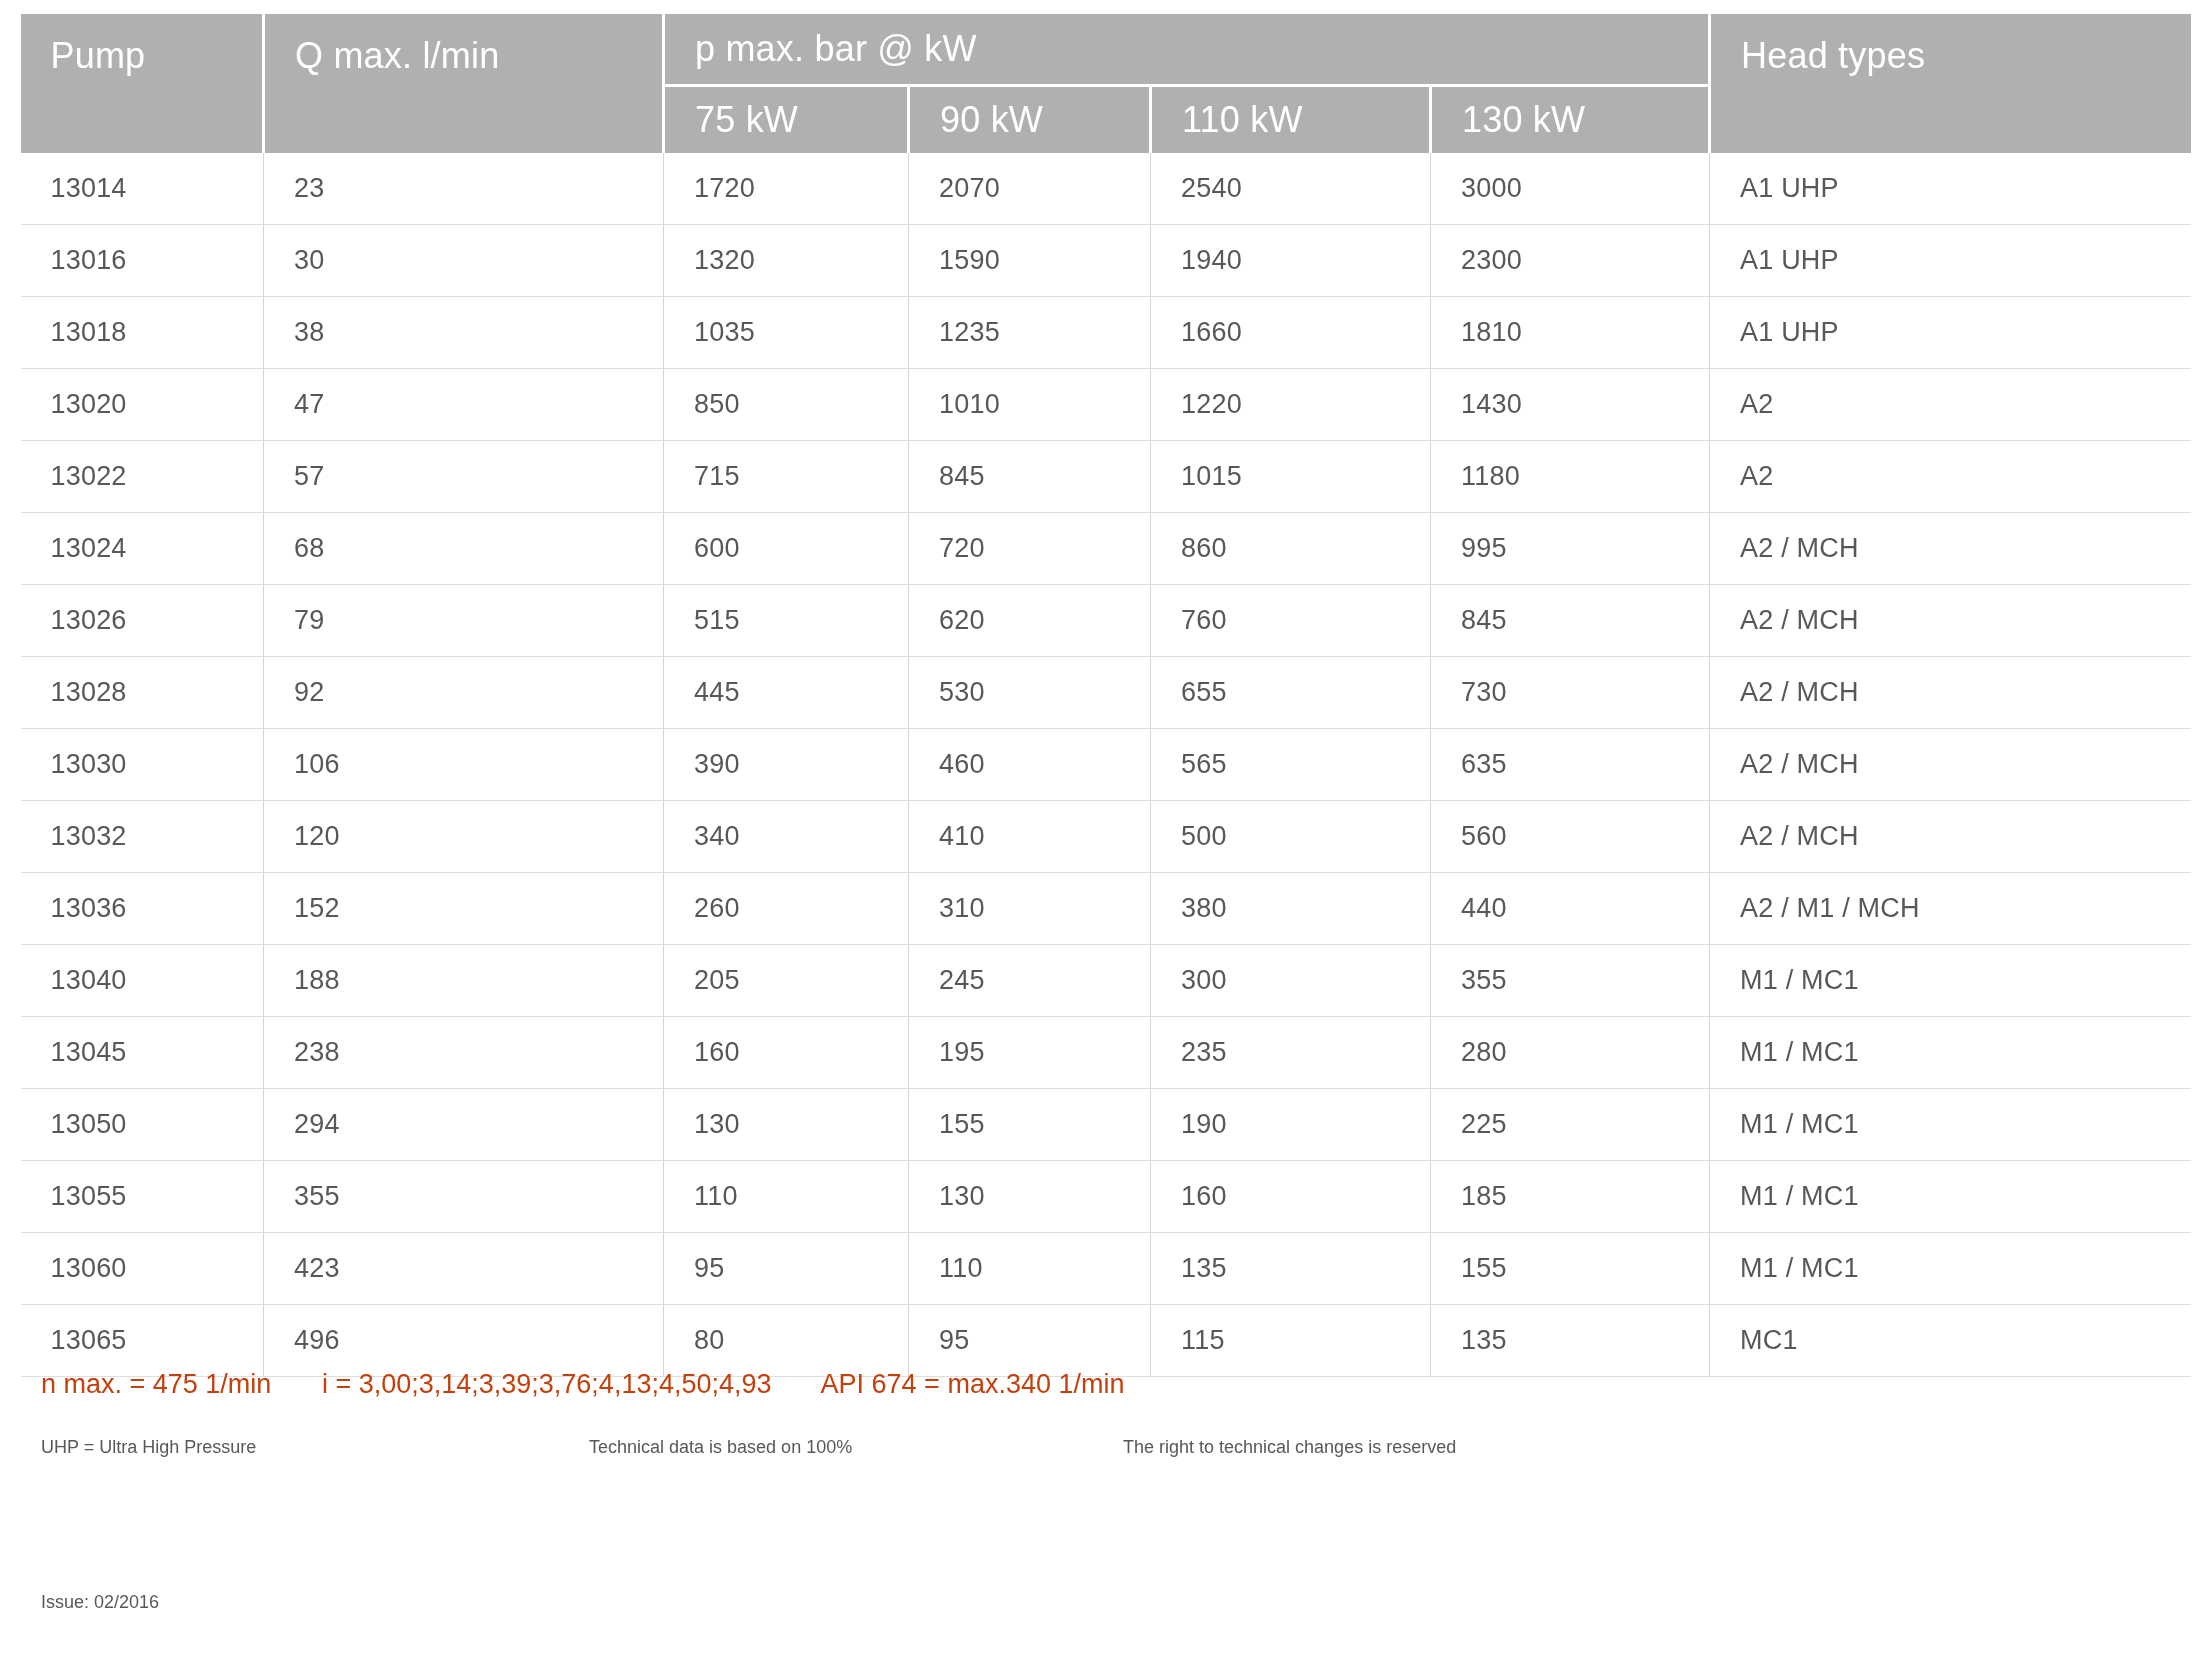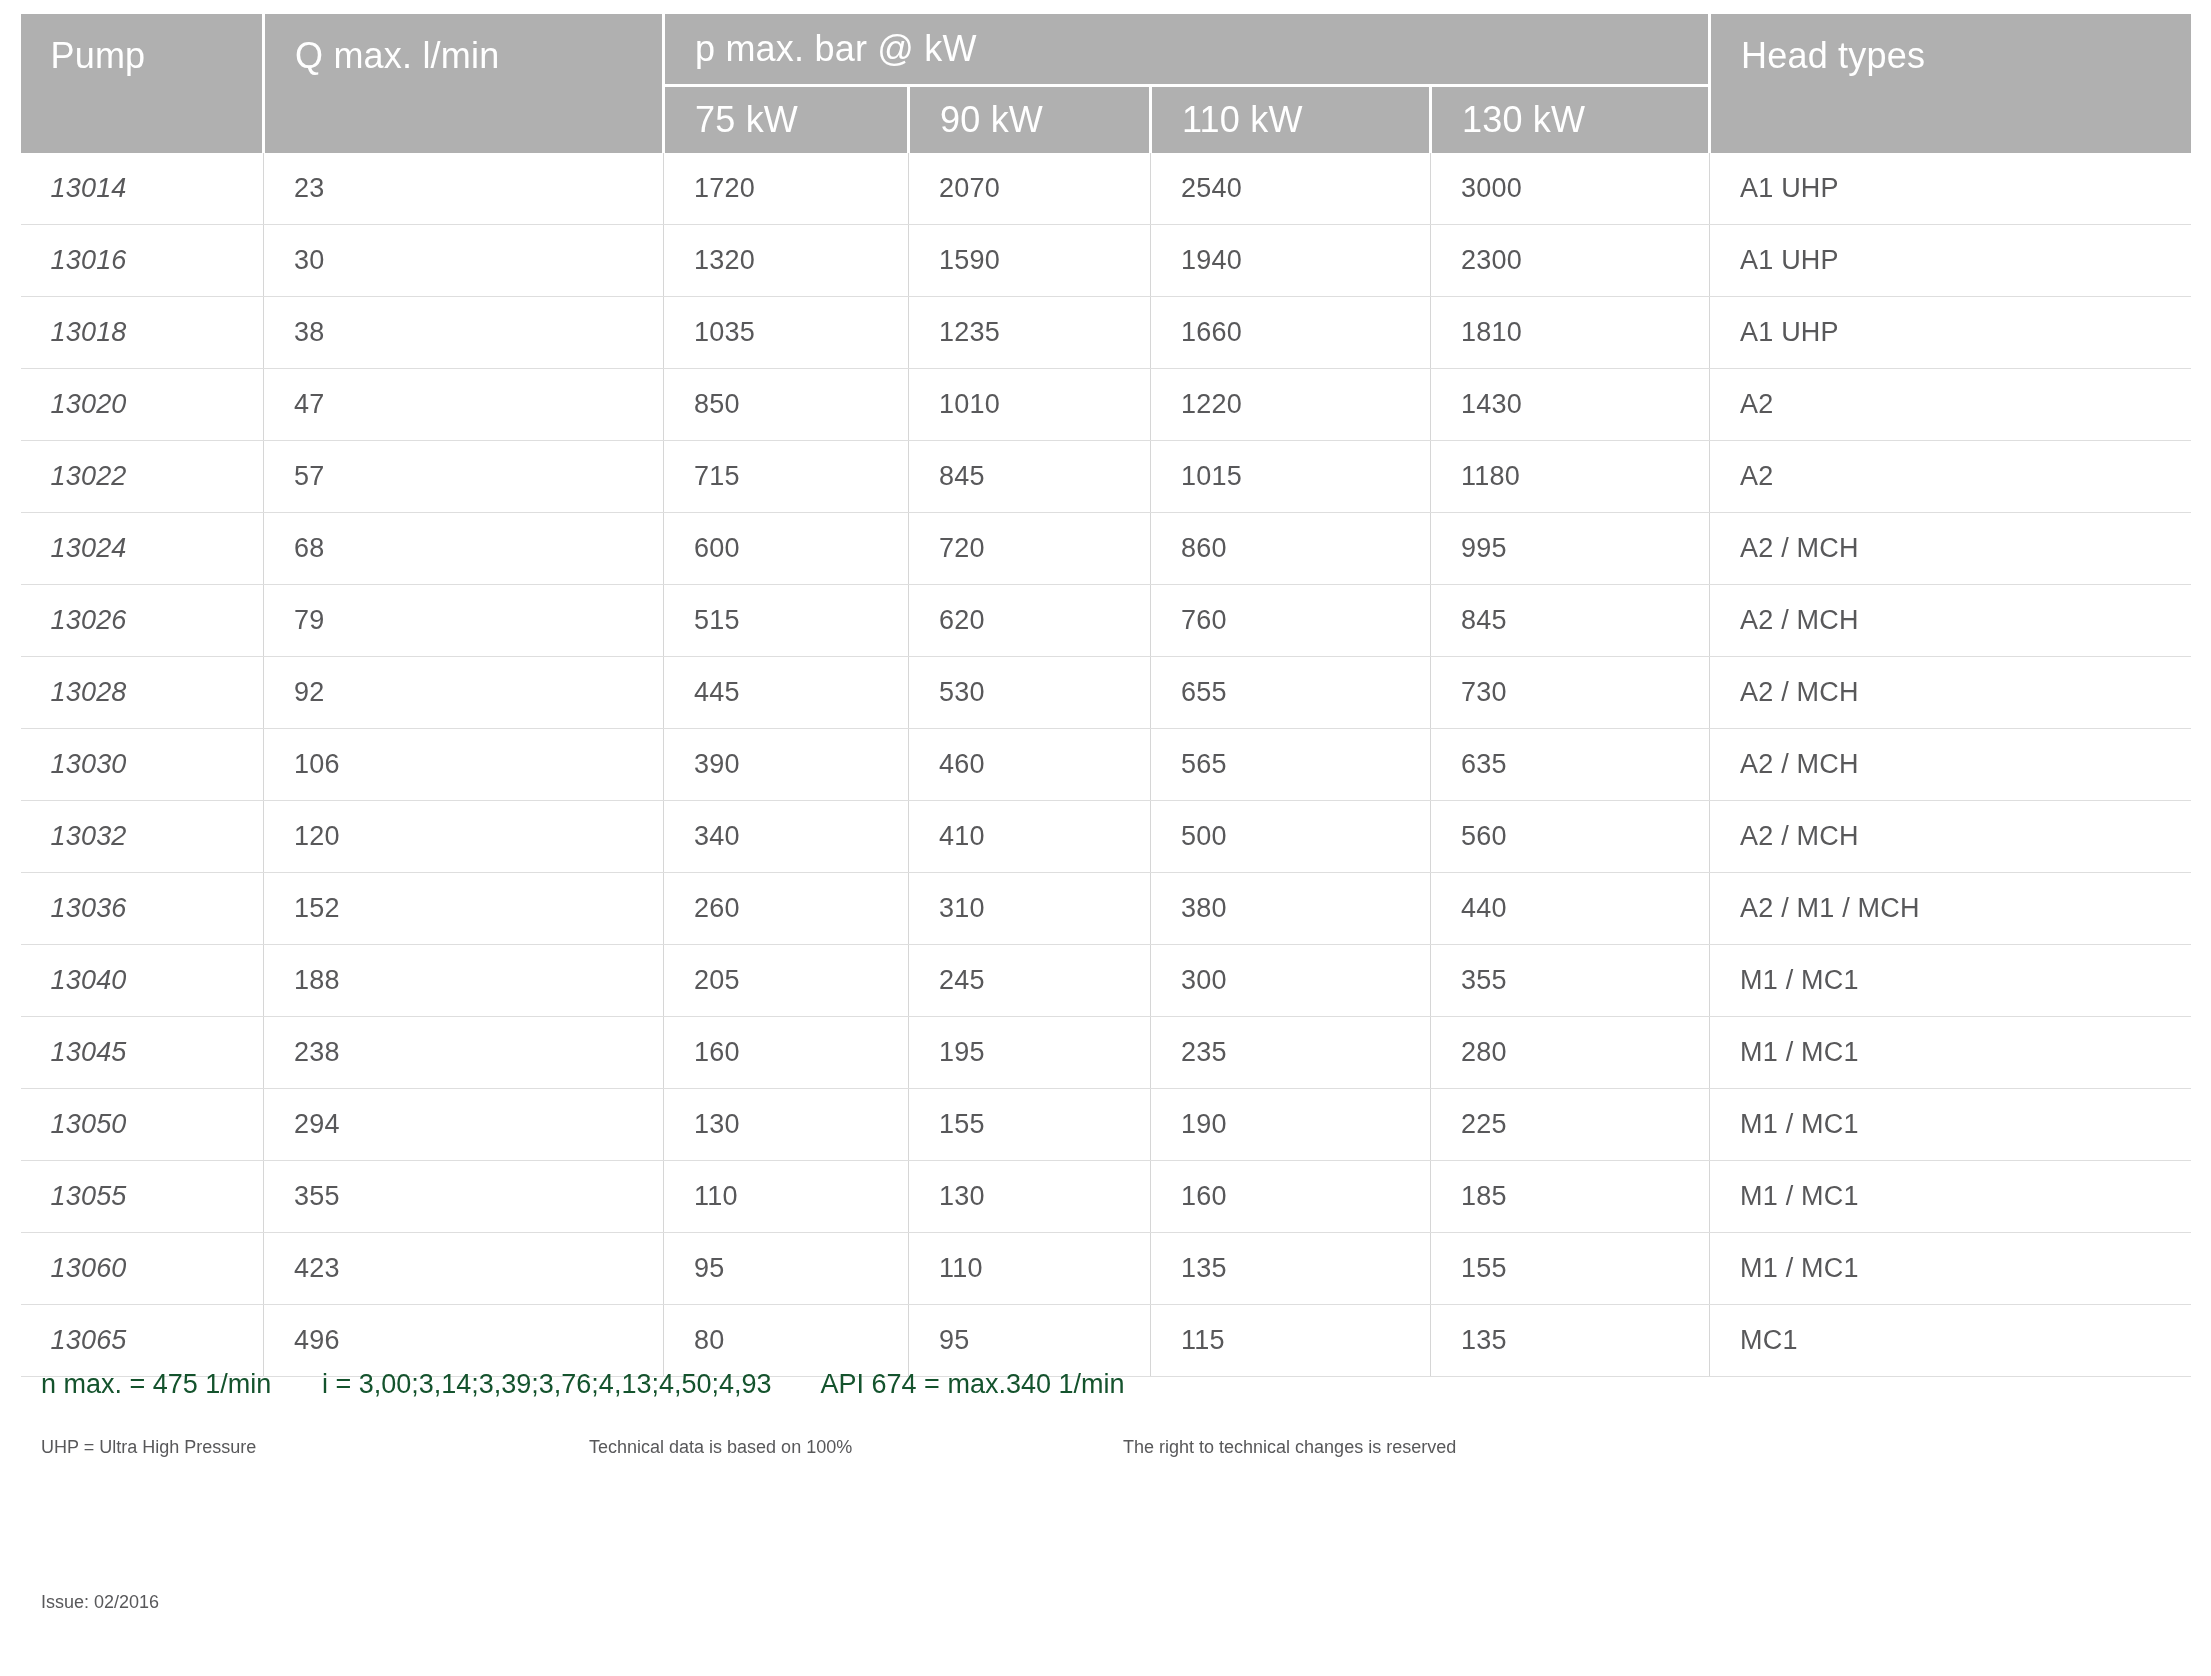--- a/index.html
+++ b/index.html
@@ -47,27 +47,27 @@
     font-size: 27px;
     color: #58585a;
     padding: 0 0 0 30px;
     vertical-align: middle;
     border-bottom: 1.9px solid #dedede;
     border-left: 0.9px solid #d6d6d6;
     letter-spacing: 0.2px;
     white-space: nowrap;
     overflow: hidden;
   }
-  table.datasheet td:first-child { border-left: none; font-style: italic; }
+  table.datasheet td:first-child { border-left: none; }
   .footnote-line {
     position: absolute;
     left: 41px;
     top: 1369px;
     font-size: 27px;
-    color: #14532d;
+    color: #c2410c;
     white-space: nowrap;
   }
   .footnote-line span { margin-right: 43px; }
   .note {
     position: absolute;
     font-size: 18px;
     color: #58585a;
     line-height: 39px;
     white-space: nowrap;
   }

